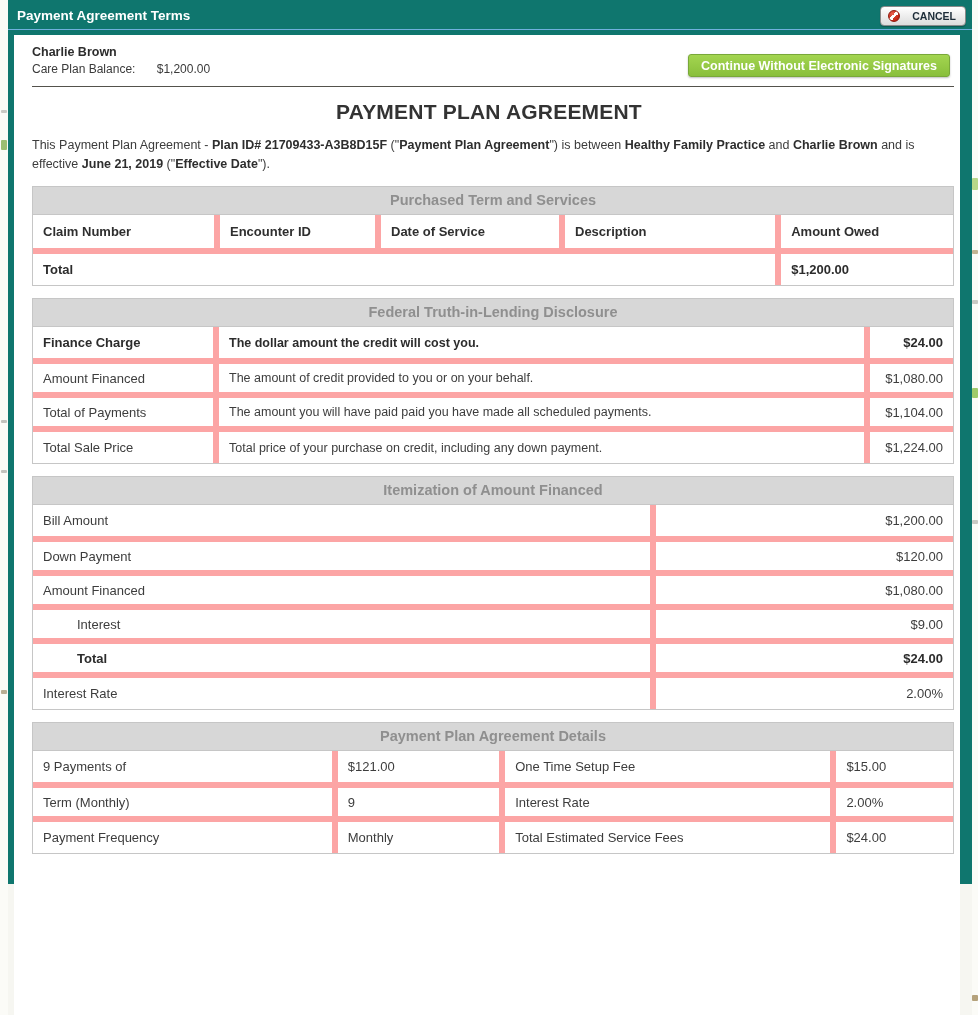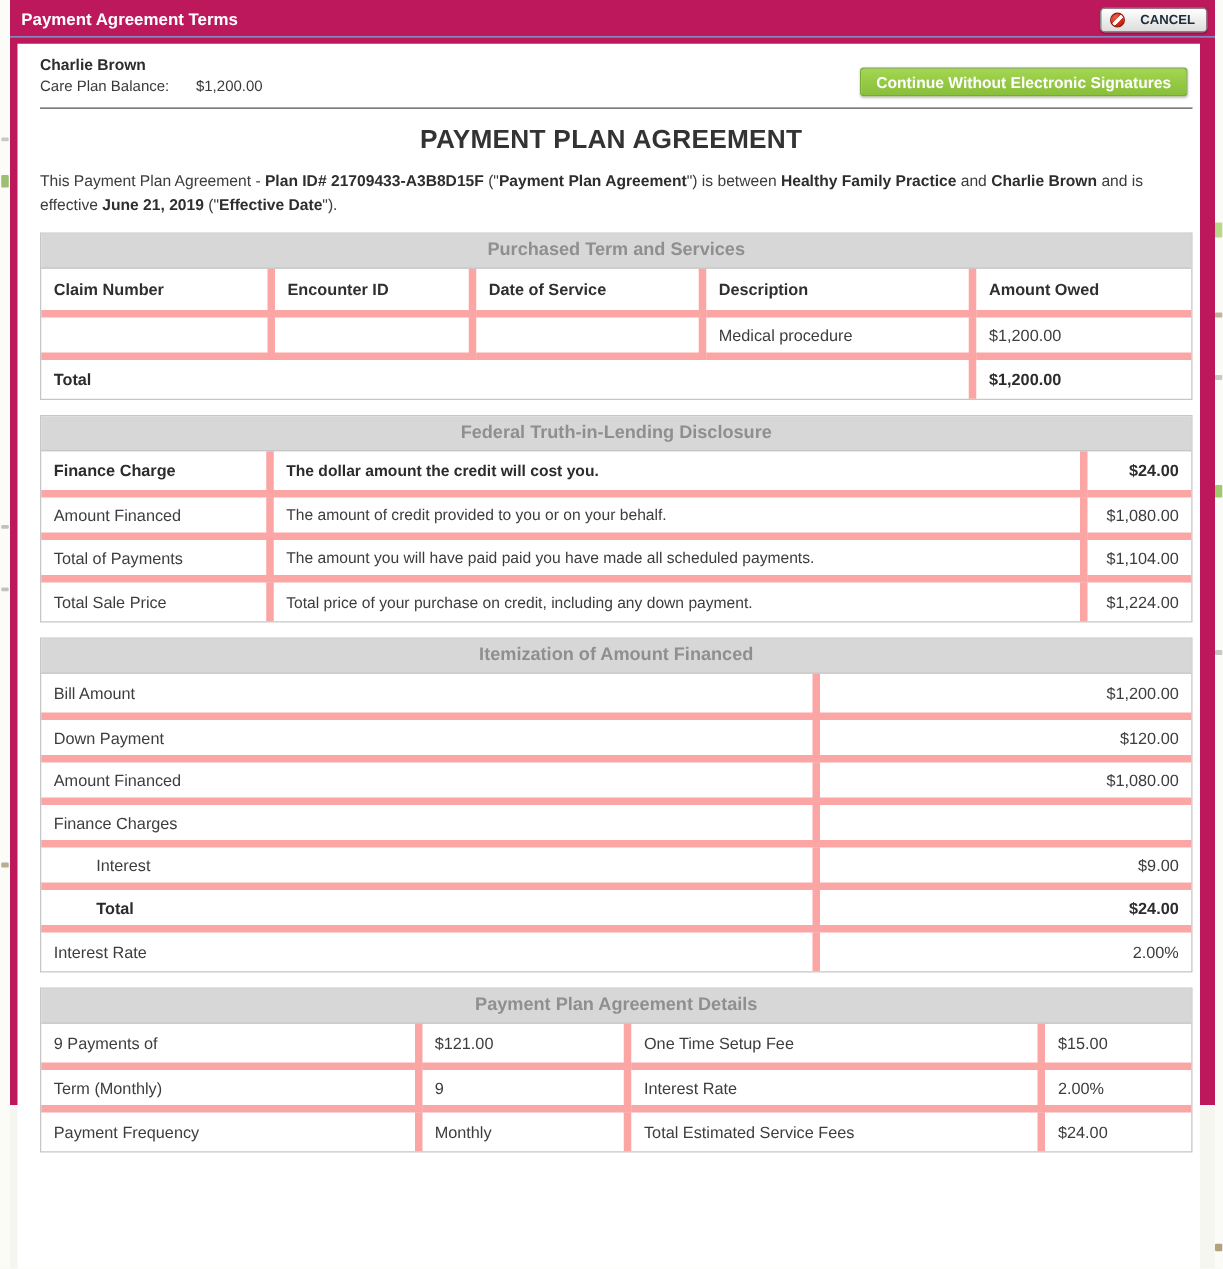--- a/index.html
+++ b/index.html
@@ -10,21 +10,21 @@
   }
   
   .bg-strip{position:absolute;top:0;bottom:0;background:#fbfbf7;}
   .bg-strip.left{left:0;width:8px;}
   .bg-strip.right{right:0;width:6px;}
   .frag{position:absolute;border-radius:1px;}
 
   
   .modal{
     position:absolute;left:8px;top:0;width:964px;height:884px;
-    background:#be185d;box-sizing:border-box;
+    background:#0f766e;box-sizing:border-box;
   }
   .titlebar{
     height:27px;line-height:27px;padding:2px 6px 0 9px;
     display:flex;align-items:center;justify-content:space-between;
     border-bottom:1px solid #6fb0dd;
   }
   .titlebar .title{color:#fff;font-weight:bold;font-size:13.5px;}
   .cancel-btn{
     display:inline-flex;align-items:center;gap:12px;
     background:linear-gradient(#ffffff,#dcdcdc);
@@ -155,27 +155,20 @@
             <tr id="purchased-head">
               <th>Claim Number</th>
               <th>Encounter ID</th>
               <th>Date of Service</th>
               <th>Description</th>
               <th>Amount Owed</th>
             </tr>
           </thead>
         <tbody id="purchased-body">
             <tr>
-              <td></td>
-              <td></td>
-              <td></td>
-              <td>Medical procedure</td>
-              <td>$1,200.00</td>
-            </tr>
-            <tr>
               <td class="bold" colspan="4">Total</td>
               <td class="bold">$1,200.00</td>
             </tr>
           </tbody>
       </table>
     </div>
 
     <div class="section">
       <div class="band">Federal Truth-in-Lending Disclosure</div>
       <table id="disclosure-table">
@@ -221,24 +214,20 @@
               <td>Bill Amount</td>
               <td class="num-right">$1,200.00</td>
             </tr>
             <tr>
               <td>Down Payment</td>
               <td class="num-right">$120.00</td>
             </tr>
             <tr>
               <td>Amount Financed</td>
               <td class="num-right">$1,080.00</td>
-            </tr>
-            <tr>
-              <td>Finance Charges</td>
-              <td class="num-right"></td>
             </tr>
             <tr>
               <td class="indent">Interest</td>
               <td class="num-right">$9.00</td>
             </tr>
             <tr>
               <td class="indent bold">Total</td>
               <td class="num-right bold">$24.00</td>
             </tr>
             <tr>

